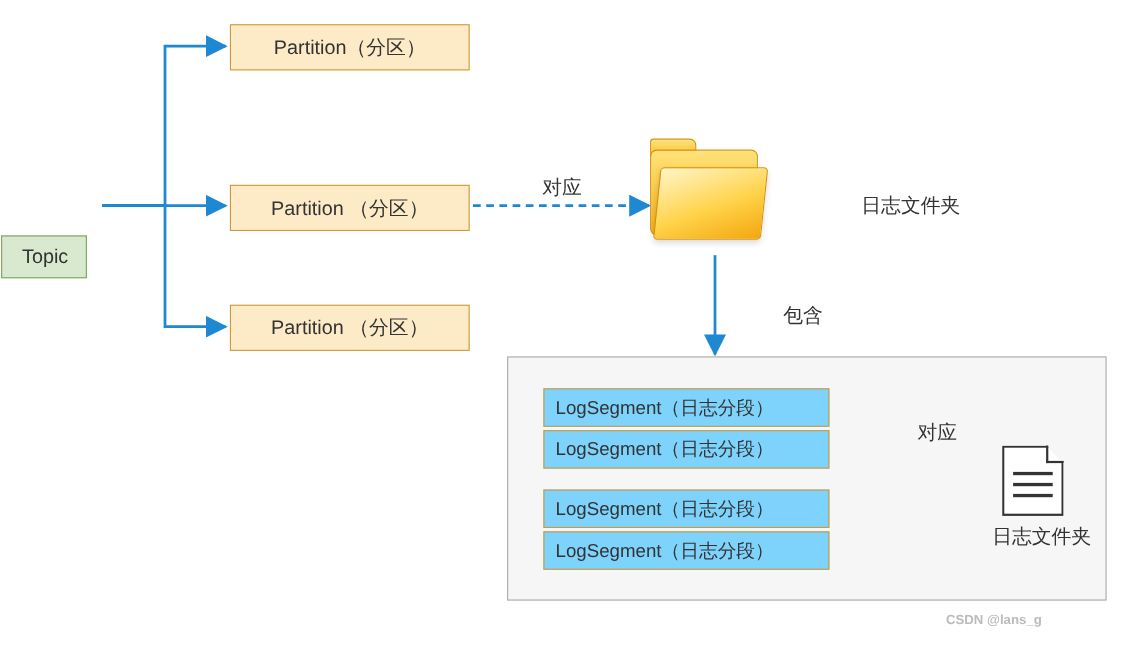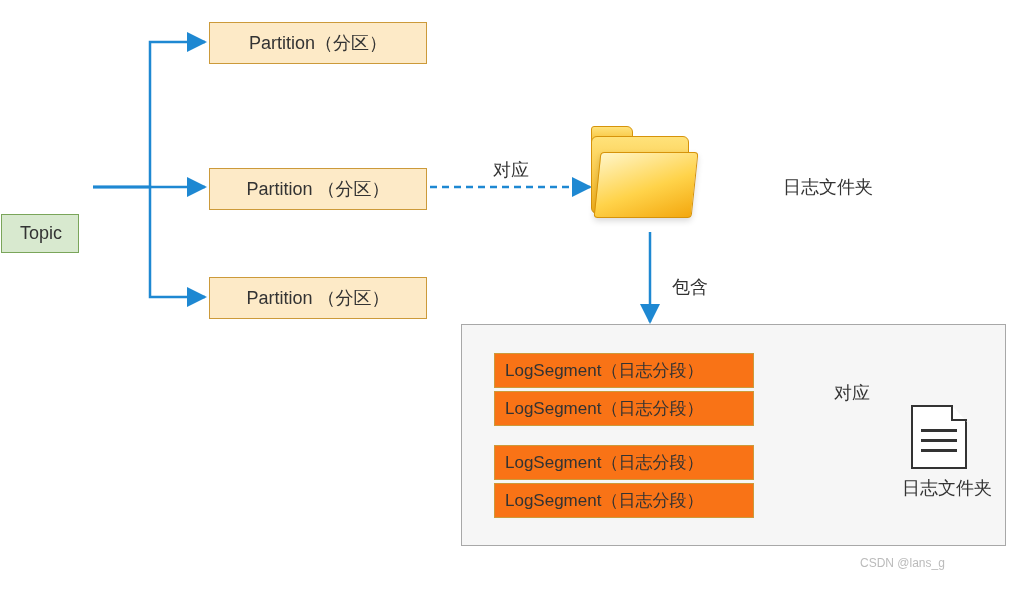--- a/index.html
+++ b/index.html
@@ -34,39 +34,39 @@
   .seg-container {
     position: absolute;
     left: 461px; top: 324px;
     width: 545px; height: 222px;
     border: 1.5px solid #a8a8a8;
     background: #f6f6f6;
   }
   .seg {
     position: absolute;
     border: 1.5px solid #cc9a3a;
-    background: #f97316;
+    background: #7dd3fc;
     padding: 5px 10px;
     font-size: 17px;
     width: 260px;
   }
   .seg1 { left: 32px; top: 28px; }
   .seg2 { left: 32px; top: 66px; }
   .seg3 { left: 32px; top: 120px; }
   .seg4 { left: 32px; top: 158px; }
 
   .label {
     position: absolute;
     font-size: 18px;
     color: #333;
   }
   .lbl-duiying  { left: 493px; top: 158px; }
   .lbl-folder   { left: 783px; top: 175px; }
-  .lbl-baohan   { left: 672px; top: 275px; }
-  .watermark    { left: 860px; top: 556px; font-size: 12px; color: #bbb; }
+  .lbl-baohan   { left: 712px; top: 275px; }
+  .watermark    { left: 860px; top: 556px; font-size: 12px; color: #bbb; font-weight: bold; }
 
   
   .folder-wrap { position: absolute; left: 583px; top: 122px; width: 130px; height: 110px; }
   .folder-back {
     position: absolute; left: 8px; top: 14px; width: 98px; height: 78px;
     border-radius: 6px;
     background: linear-gradient(180deg,#ffe27a 0%,#f6b21a 100%);
     border: 1px solid #d6930a;
   }
   .folder-tab {

